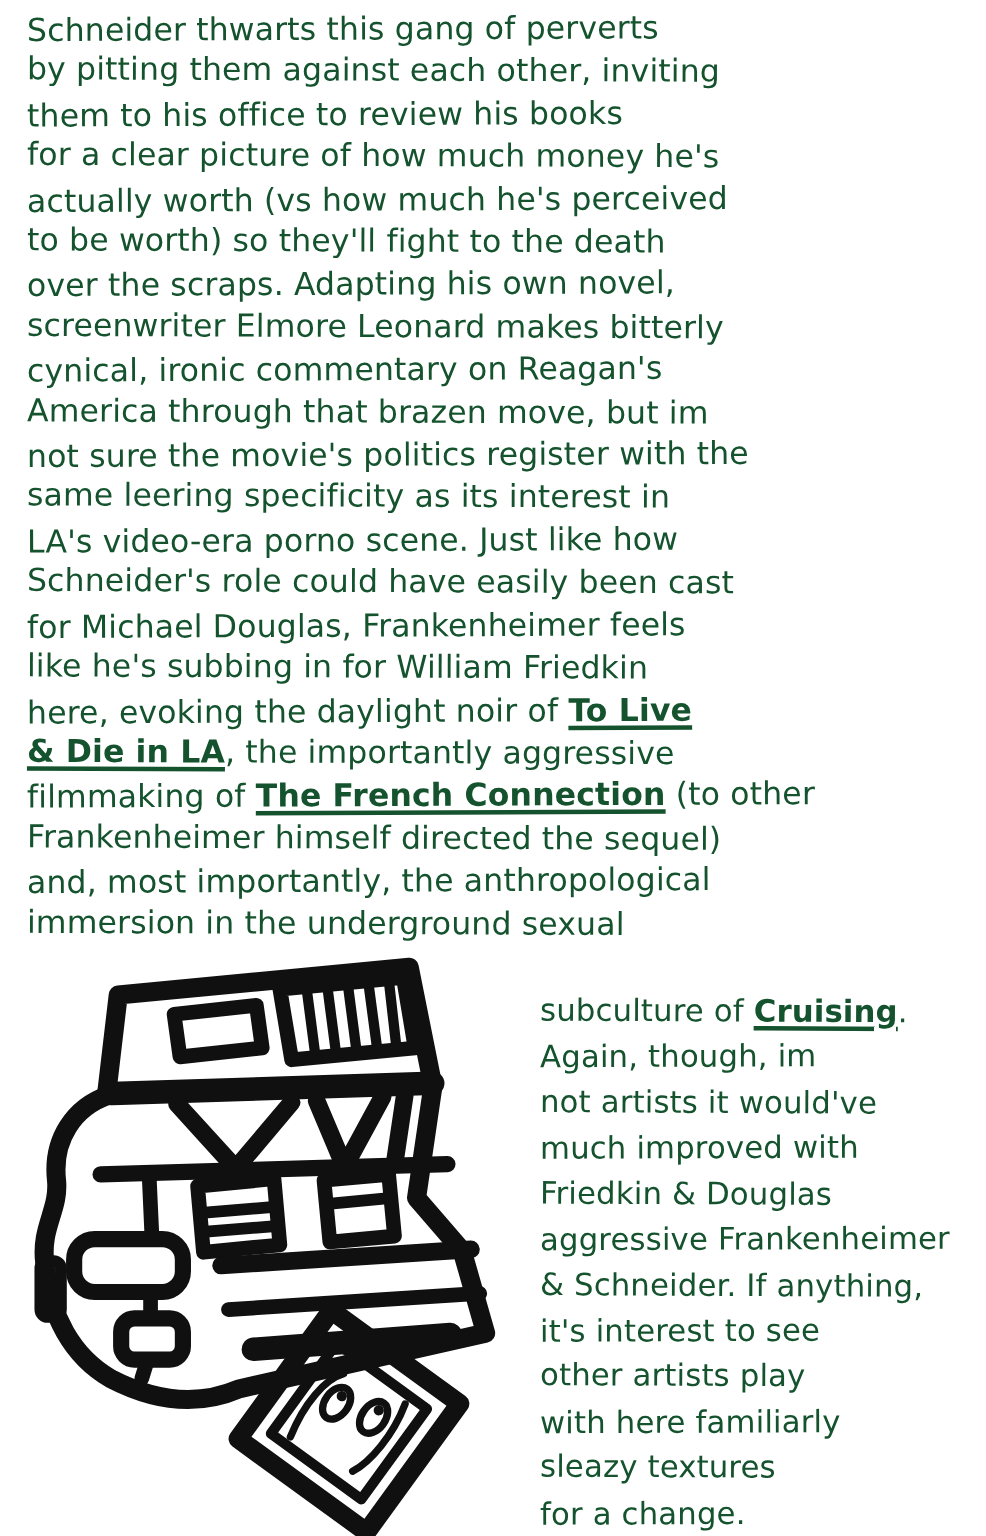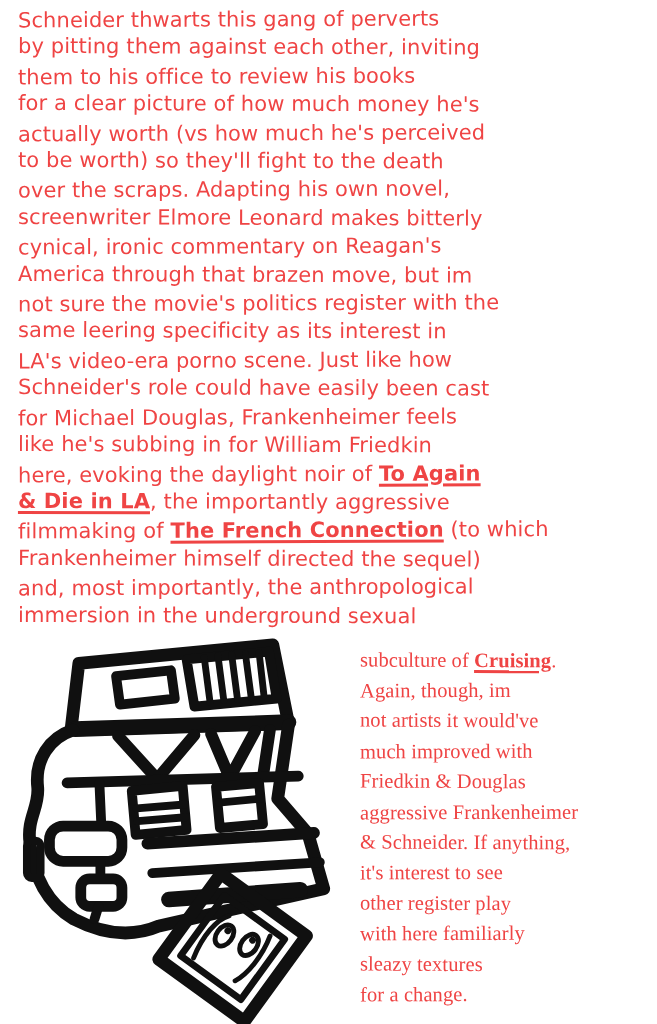--- a/index.html
+++ b/index.html
@@ -3,41 +3,40 @@
 <meta charset="utf-8">
 <style>
   html, body { margin: 0; padding: 0; background: #ffffff; }
   .page {
     position: relative;
     width: 657px;
     height: 1024px;
     background: #ffffff;
     overflow: hidden;
     font-family: "DejaVu Sans", sans-serif;
-    color: #ef4444;
+    color: #14532d;
   }
   .top-block { padding: 5px 8px 0 18px; }
   .line {
     font-size: 21px;
     line-height: 28.4px;
     white-space: nowrap;
     letter-spacing: 0.1px;
   }
   .top-block .line:nth-child(odd)  { transform: rotate(-0.25deg); }
   .top-block .line:nth-child(even) { transform: rotate(0.2deg); }
   .line .b { font-weight: bold; }
   .line .u {
     text-decoration-line: underline;
     text-decoration-thickness: 2.5px;
     text-underline-offset: 3px;
   }
   .bottom-block {
     display: flex;
-    align-items: center;
-    font-family: Liberation Serif, serif;
+    align-items: flex-end;
   }
   .camera-wrap {
     flex: 0 0 auto;
     width: 338px;
     margin-left: 22px;
     margin-top: 2px;
   }
   .camera-wrap svg { display: block; }
   .wrap-col { padding-left: 0px; padding-top: 0px; }
   .wrap-col .line { font-size: 20.5px; line-height: 30.4px; }
@@ -59,23 +58,23 @@
       <div class="line"><span>over the scraps. Adapting his own novel,</span></div>
       <div class="line"><span>screenwriter Elmore Leonard makes bitterly</span></div>
       <div class="line"><span>cynical, ironic commentary on Reagan's</span></div>
       <div class="line"><span>America through that brazen move, but im</span></div>
       <div class="line"><span>not sure the movie's politics register with the</span></div>
       <div class="line"><span>same leering specificity as its interest in</span></div>
       <div class="line"><span>LA's video-era porno scene. Just like how</span></div>
       <div class="line"><span>Schneider's role could have easily been cast</span></div>
       <div class="line"><span>for Michael Douglas, Frankenheimer feels</span></div>
       <div class="line"><span>like he's subbing in for William Friedkin</span></div>
-      <div class="line"><span>here, evoking the daylight noir of </span><span class="b u">To Again</span></div>
+      <div class="line"><span>here, evoking the daylight noir of </span><span class="b u">To Live</span></div>
       <div class="line"><span class="b u">&amp; Die in LA</span><span>, the importantly aggressive</span></div>
-      <div class="line"><span>filmmaking of </span><span class="b u">The French Connection</span><span> (to which</span></div>
+      <div class="line"><span>filmmaking of </span><span class="b u">The French Connection</span><span> (to other</span></div>
       <div class="line"><span>Frankenheimer himself directed the sequel)</span></div>
       <div class="line"><span>and, most importantly, the anthropological</span></div>
       <div class="line"><span>immersion in the underground sexual</span></div>
     </div>
 
   <div class="bottom-block">
 
     <div class="camera-wrap" title="hand-drawn instant camera ejecting a photo with a face peeking out">
       <svg width="338" height="392" viewBox="0 0 345 400">
         <g stroke="#101010" fill="none" stroke-linecap="round" stroke-linejoin="round">
@@ -138,20 +137,20 @@
 
     <div class="wrap-col">
         <div class="line"><span>subculture of </span><span class="b u">Cruising</span><span>.</span></div>
         <div class="line"><span>Again, though, im</span></div>
         <div class="line"><span>not artists it would've</span></div>
         <div class="line"><span>much improved with</span></div>
         <div class="line"><span>Friedkin &amp; Douglas</span></div>
         <div class="line"><span>aggressive Frankenheimer</span></div>
         <div class="line"><span>&amp; Schneider. If anything,</span></div>
         <div class="line"><span>it's interest to see</span></div>
-        <div class="line"><span>other register play</span></div>
+        <div class="line"><span>other artists play</span></div>
         <div class="line"><span>with here familiarly</span></div>
         <div class="line"><span>sleazy textures</span></div>
         <div class="line"><span>for a change.</span></div>
       </div>
 
   </div>
 </div>
 
 </body></html>

